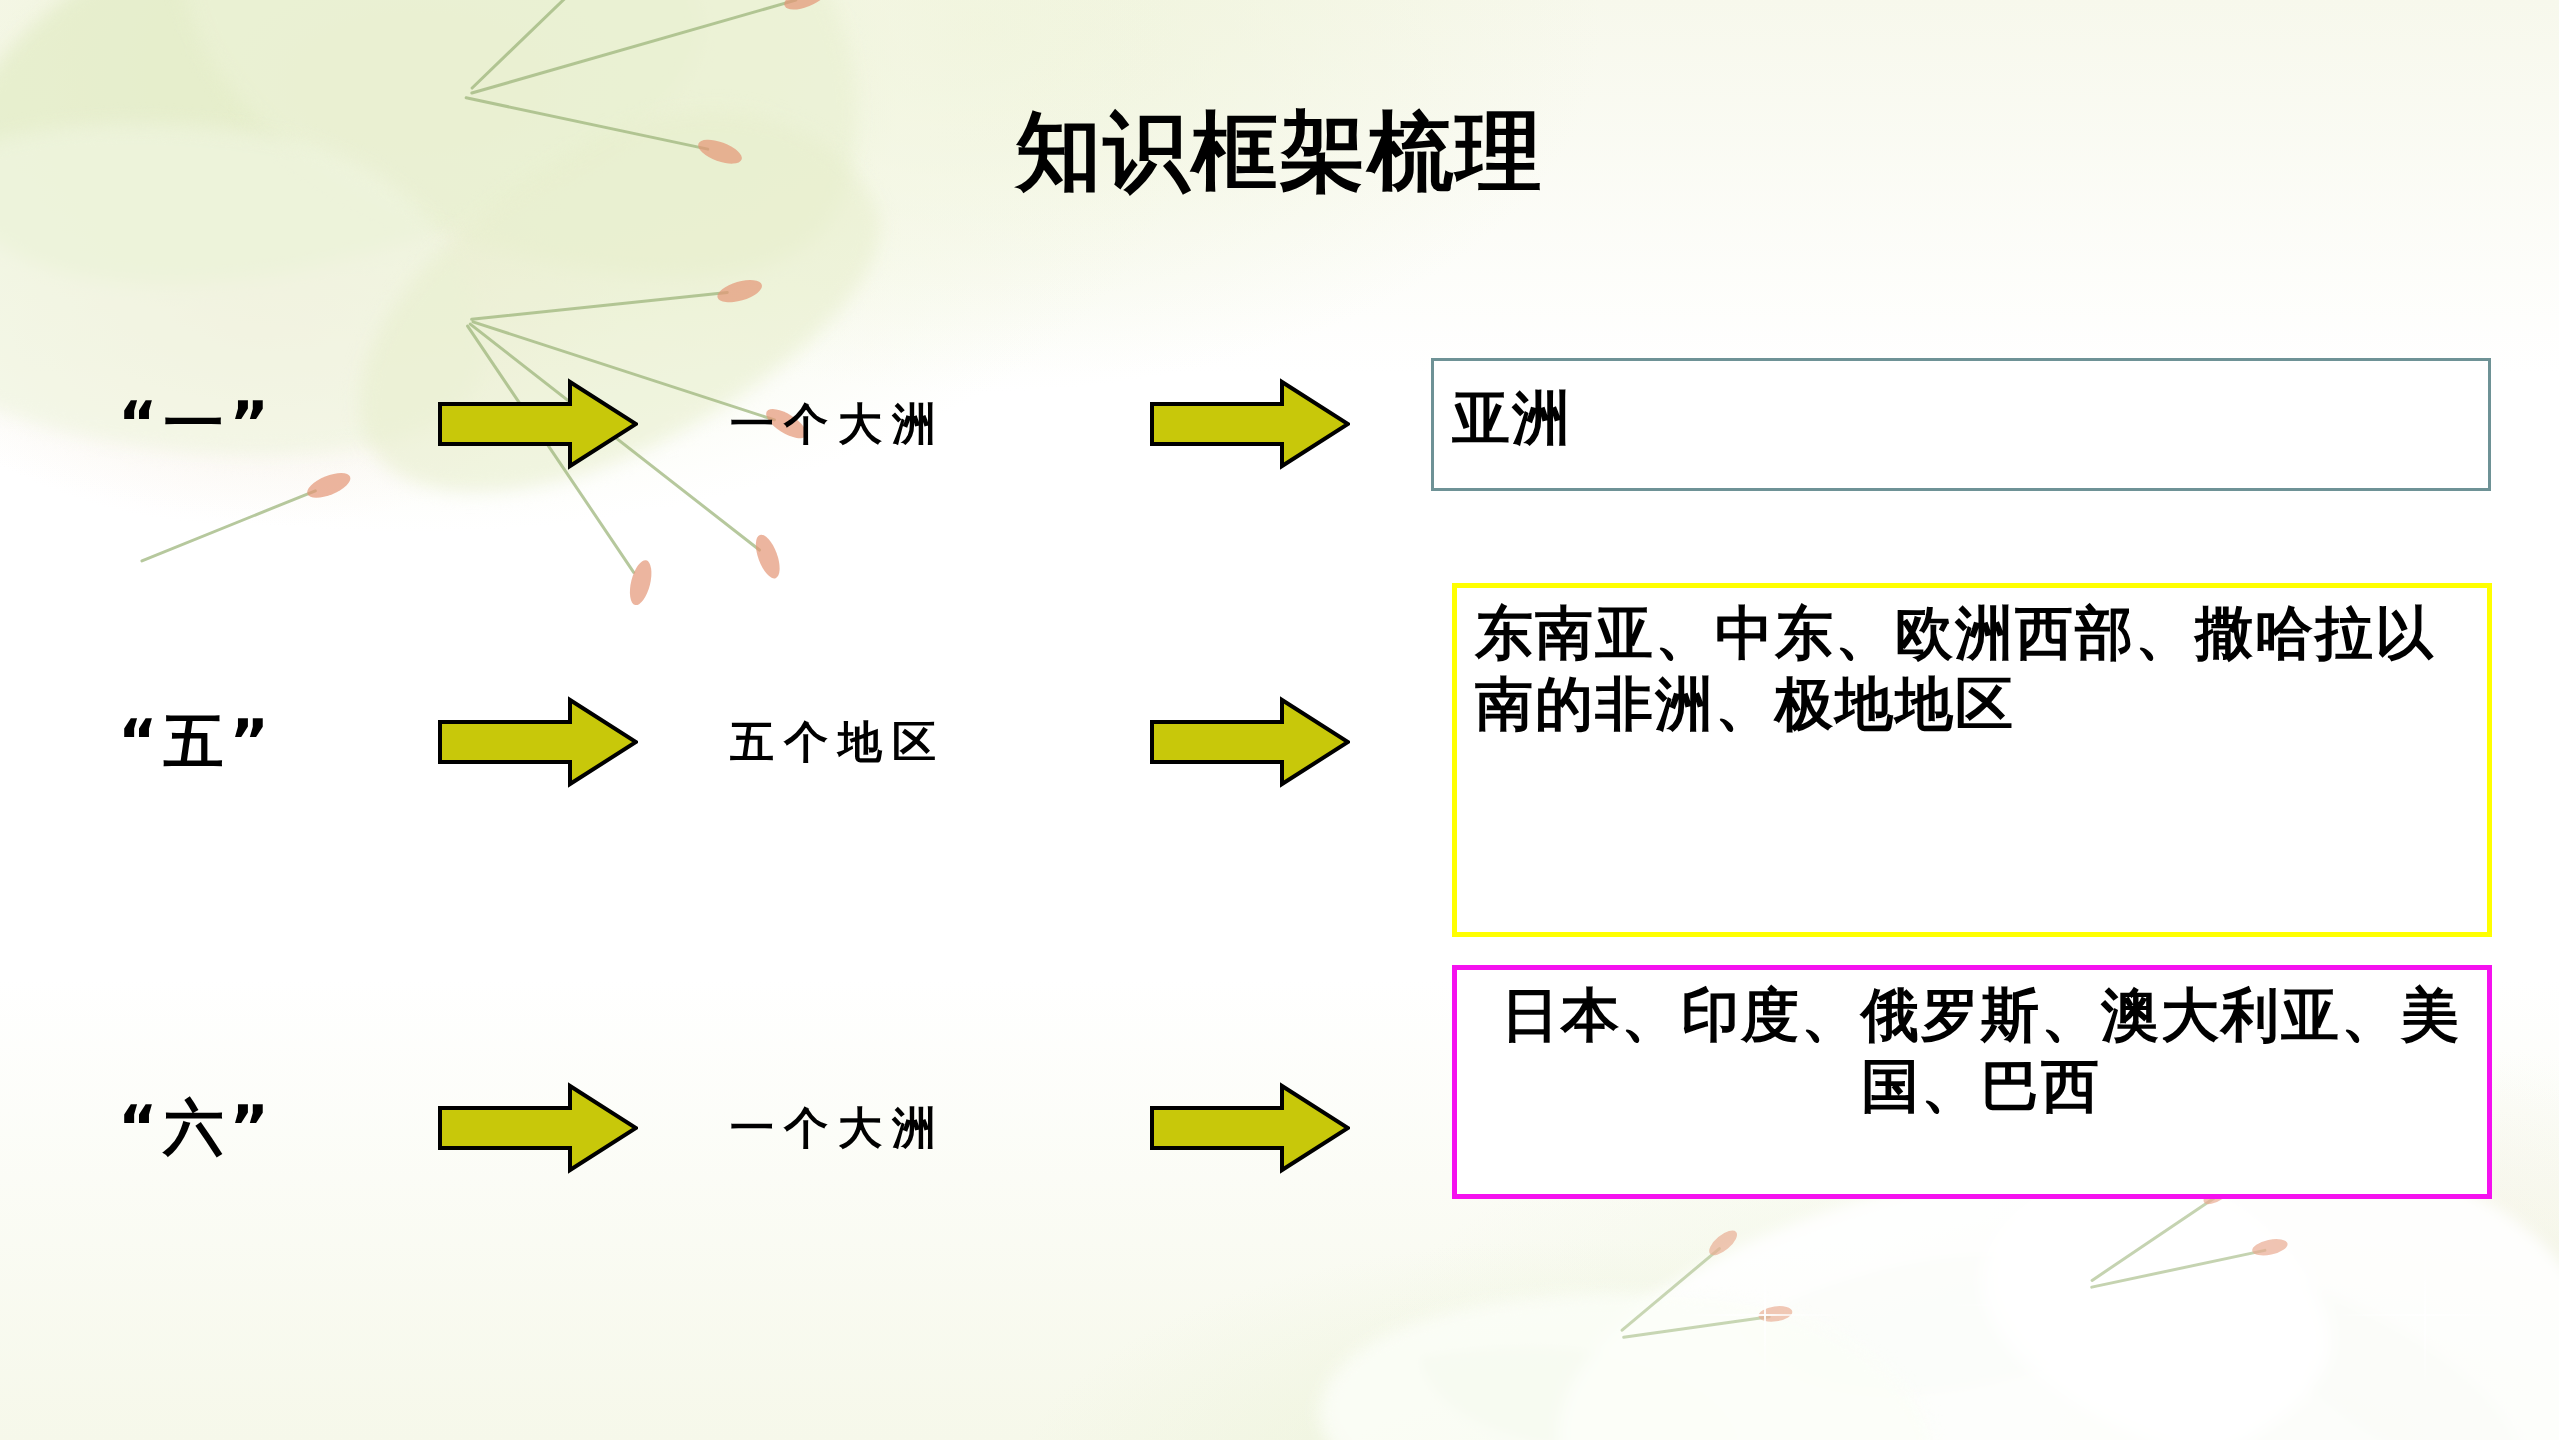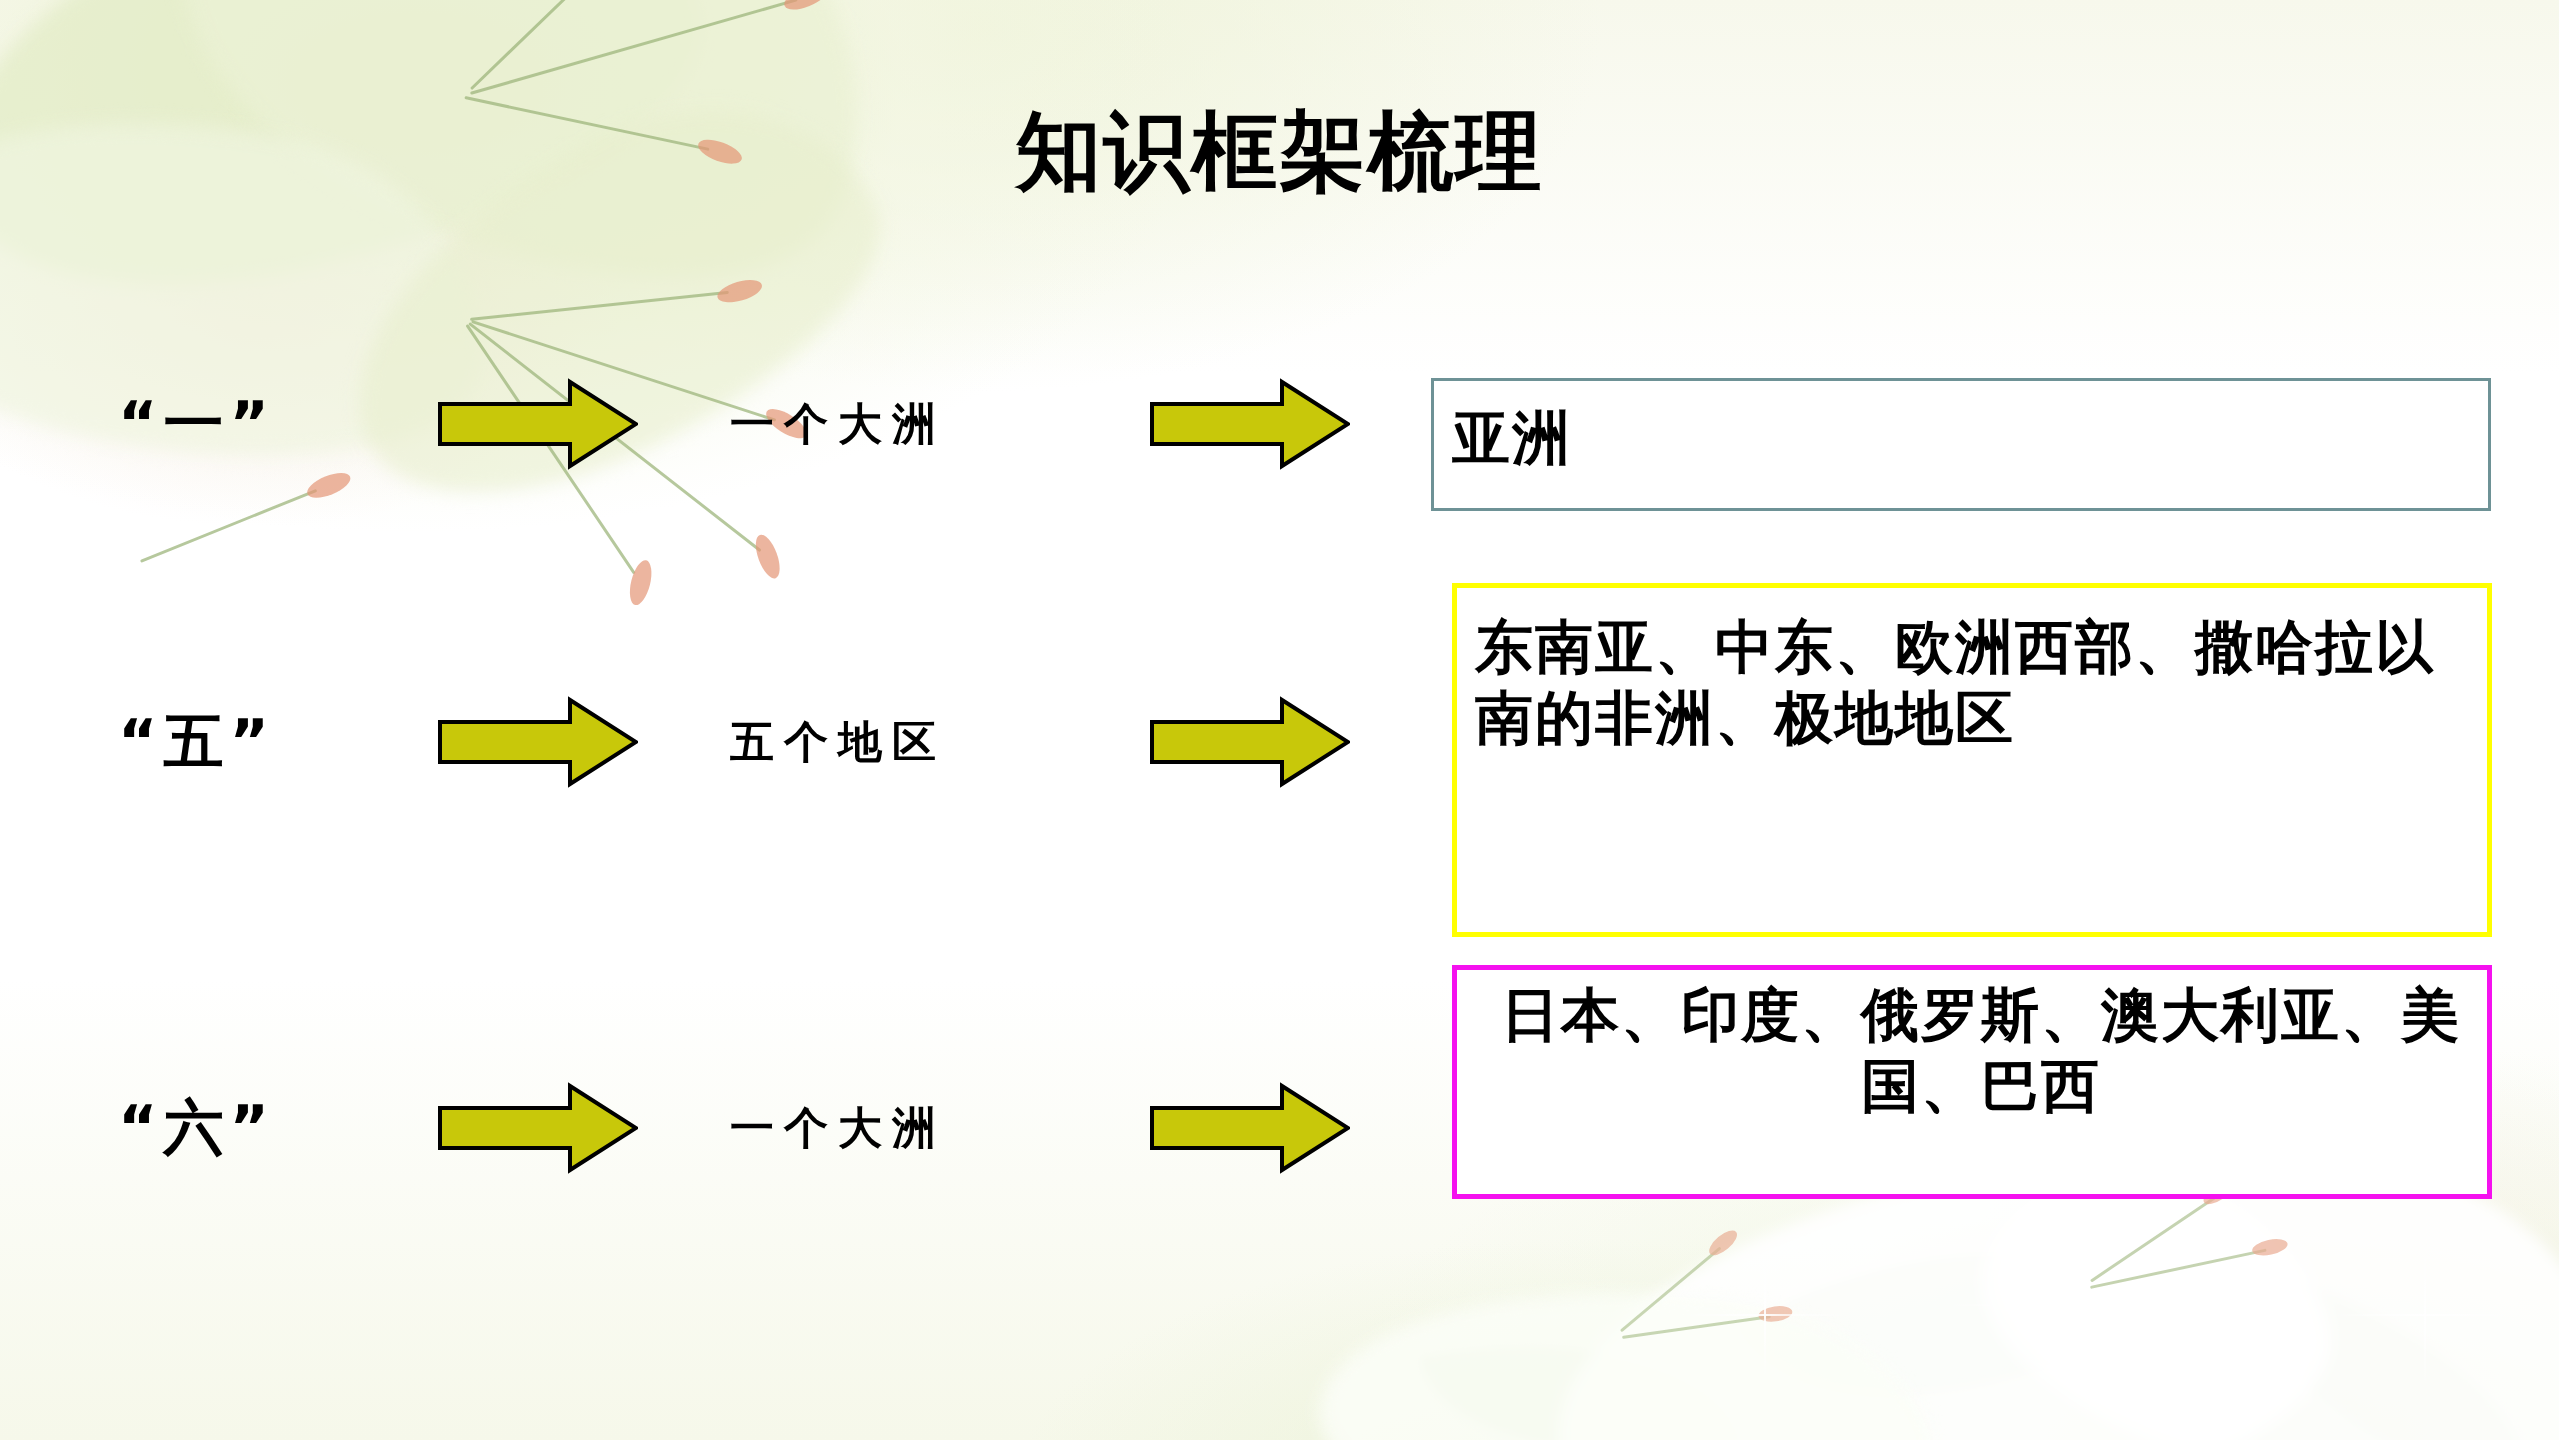--- a/index.html
+++ b/index.html
@@ -162,30 +162,30 @@
     font-weight: 600;
     font-size: 58px;
     line-height: 1.22;
     letter-spacing: 2px;
     padding: 14px 0 0 18px;
     text-align: left;
     word-break: break-all;
   }
 
   .box-asia {
-    left: 1431px; top: 378px; width: 1060px; height: 133px;
+    left: 1431px; top: 358px; width: 1060px; height: 133px;
     border: 3px solid #6e9296;
   }
   .box-asia .box-inner { padding-top: 22px; }
 
   .box-regions {
     left: 1452px; top: 583px; width: 1040px; height: 354px;
     border: 5px solid #ffff00;
   }
-  .box-regions .box-inner { width: 100%; padding-top: 24px; }
+  .box-regions .box-inner { width: 100%; padding-top: 10px; }
 
   .box-countries {
     left: 1452px; top: 965px; width: 1040px; height: 234px;
     border: 5px solid #f511ef;
   }
   .box-countries .box-inner { width: 100%; padding-top: 10px; text-align: center; }
 </style>
 </head>
 <body>
 

